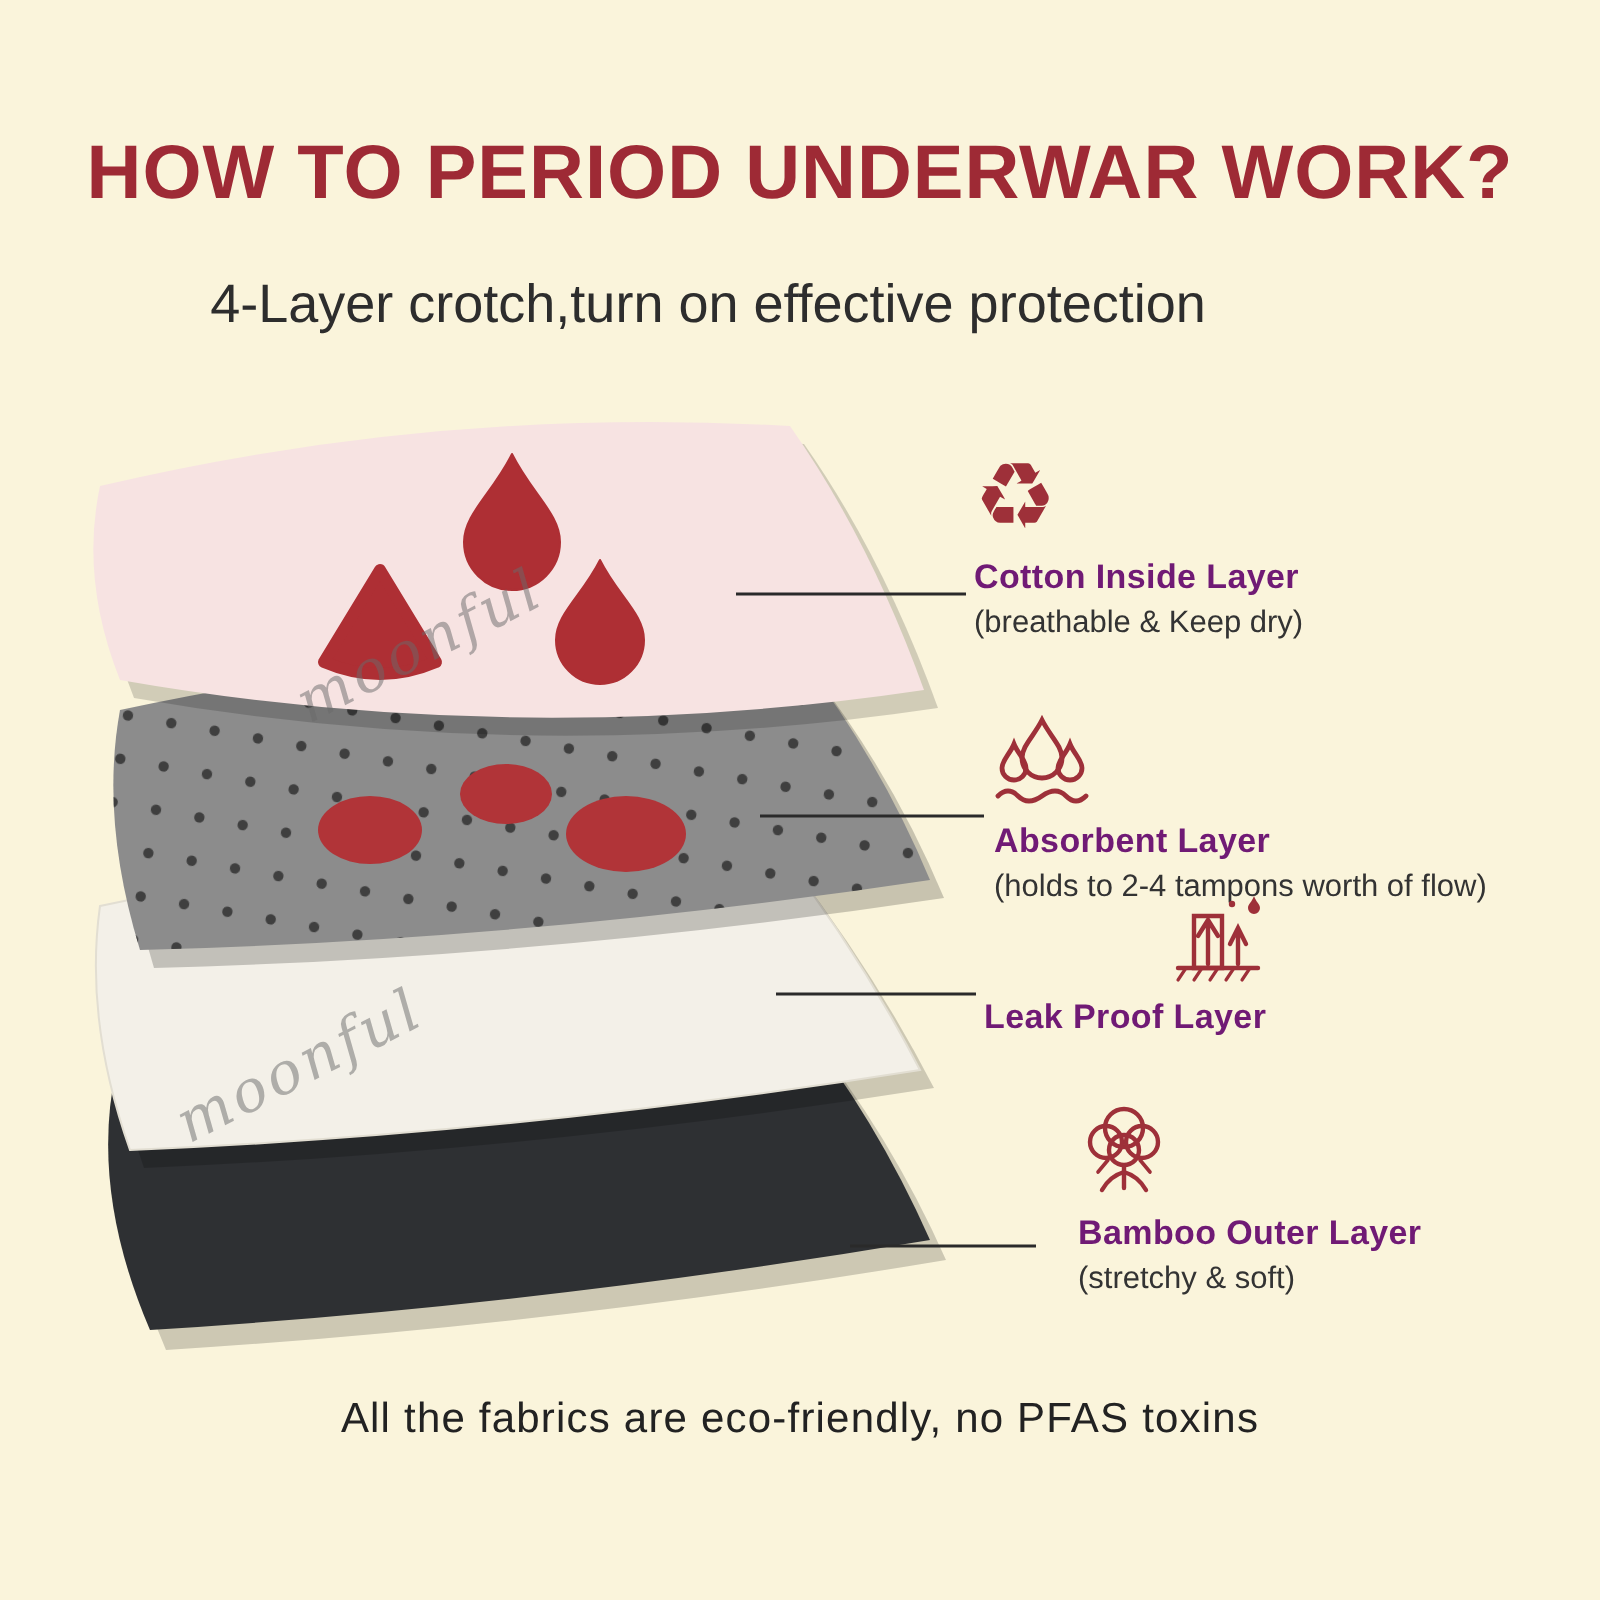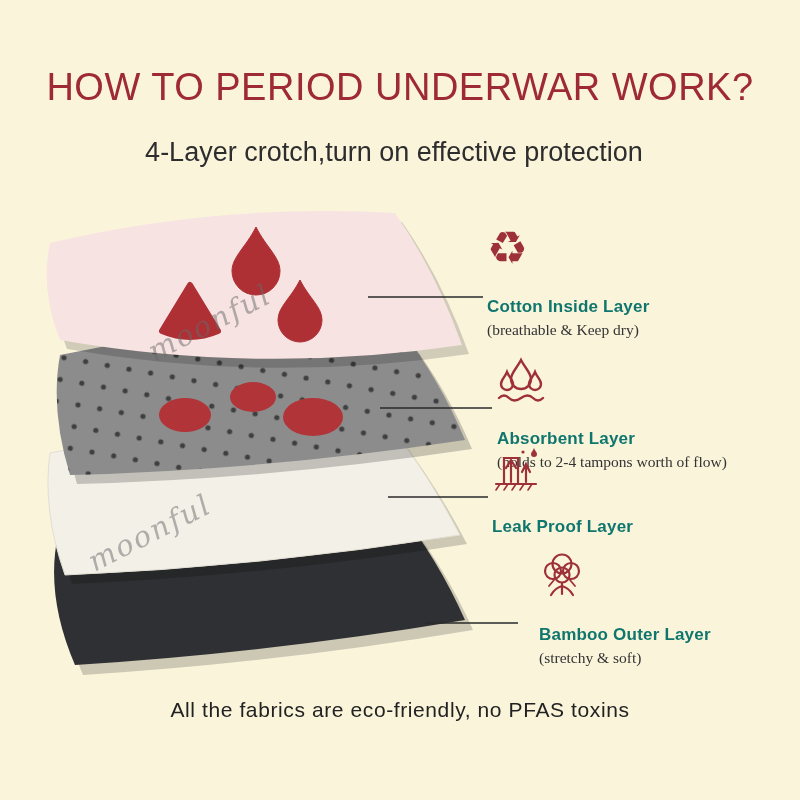--- a/index.html
+++ b/index.html
@@ -3,47 +3,47 @@
 <meta charset="utf-8">
 <style>
   html,body{margin:0;padding:0;}
   body{
     width:800px;height:800px;position:relative;overflow:hidden;
     background:#FAF4DB;
     font-family:"Liberation Sans",sans-serif;
   }
   .title{
     position:absolute;top:66px;left:0;width:800px;text-align:center;
-    font-size:38px;font-weight:400;letter-spacing:0.5px;color:#9E2A35;
+    font-size:38px;font-weight:700;letter-spacing:0.5px;color:#9E2A35;
   }
   .subtitle{
     position:absolute;top:137px;left:0;width:708px;text-align:center;
-    font-size:27px;color:#2D2D2D;font-weight:400;padding-left:40px;
+    font-size:27px;color:#2D2D2D;font-weight:400;
   }
   .footer{
     position:absolute;top:698px;left:0;width:800px;text-align:center;
     font-size:21px;color:#222;letter-spacing:0.6px;
   }
   .diagram-svg{position:absolute;left:0;top:185px;}
   .watermark{
     position:absolute;
     font-family:"DejaVu Serif",serif;font-style:italic;
     font-size:29px;letter-spacing:2px;color:rgba(105,105,105,0.5);
     transform:rotate(-27deg);transform-origin:left center;
     pointer-events:none;white-space:nowrap;
   }
   .wm1{left:150px;top:336px;}
   .wm2{left:90px;top:546px;}
   .label-group{position:absolute;display:flex;flex-direction:column;align-items:flex-start;}
   .icon-box{height:48px;display:flex;align-items:flex-end;}
-  .label-title{font-size:17px;font-weight:bold;color:#0f766e;margin-top:25px;letter-spacing:0.2px;}
-  .label-desc{font-size:15.5px;color:#333;margin-top:4px;font-family:Liberation Serif, serif;}
+  .label-title{font-size:17px;font-weight:bold;color:#701a75;margin-top:7px;letter-spacing:0.2px;}
+  .label-desc{font-size:15.5px;color:#333;margin-top:4px;}
   .g1{left:487px;top:224px;}
   .g2{left:497px;top:356px;}
-  .g3{left:492px;top:444px;}
+  .g3{left:492px;top:444px;align-items:flex-end;}
   .g4{left:539px;top:552px;}
   .recycle-glyph{
     font-family:"DejaVu Sans",sans-serif;
     font-size:46px;line-height:48px;color:#9E3039;
   }
 </style>
 </head>
 <body>
 
 <div class="title">HOW TO PERIOD UNDERWAR WORK?</div>

